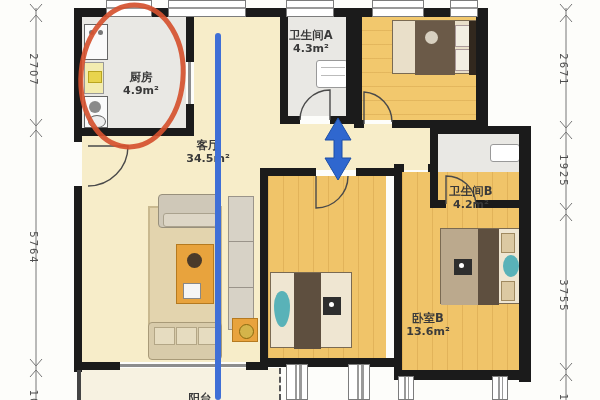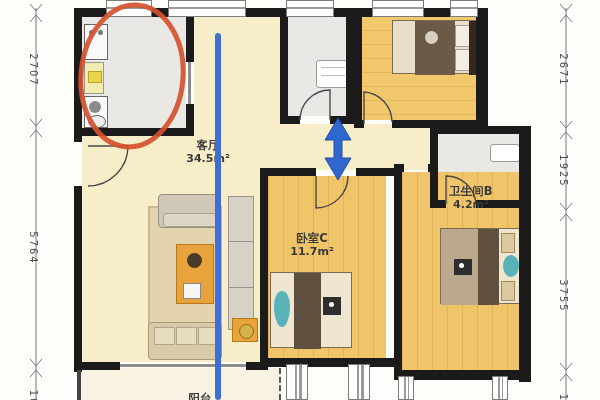--- a/index.html
+++ b/index.html
@@ -150,31 +150,39 @@
   <div class="dash-v" style="left:279px;top:368px;height:32px;"></div>
 
   <svg class="layer" width="600" height="400">
     <path d="M88 146 L128 146 A40 40 0 0 1 88 186" fill="none" stroke="#4a4a4a" stroke-width="1.4"></path>
     <path d="M330 120 L330 90 A30 30 0 0 0 300 120" fill="none" stroke="#4a4a4a" stroke-width="1.4"></path>
     <path d="M364 124 L364 92 A30 30 0 0 1 392 122" fill="none" stroke="#4a4a4a" stroke-width="1.4"></path>
     <path d="M348 176 A32 32 0 0 1 316 208 L316 176" fill="none" stroke="#4a4a4a" stroke-width="1.4"></path>
     <path d="M446 204 L446 176 A30 30 0 0 1 476 204" fill="none" stroke="#4a4a4a" stroke-width="1.4"></path>
   </svg>
 
+  <div class="label" style="left:141px;top:70px;">
+    <div>厨房</div>
+      <div class="area">4.9m²</div>
+  </div>
   <div class="label" style="left:208px;top:138px;">
     <div>客厅</div>
       <div class="area">34.5m²</div>
   </div>
+  <div class="label" style="left:311px;top:28px;">
+    <div>卫生间A</div>
+      <div class="area">4.3m²</div>
+  </div>
   <div class="label" style="left:471px;top:184px;">
     <div>卫生间B</div>
       <div class="area">4.2m²</div>
   </div>
-  <div class="label" style="left:312px;top:231px;">
-    <div>卧室C</div>
-      <div class="area">11.7m²</div>
+  <div class="label" style="left:428px;top:311px;">
+    <div>卧室B</div>
+      <div class="area">13.6m²</div>
   </div>
   <div class="label" style="left:200px;top:391px;">
     <div>阳台</div>
   </div>
 
   <svg class="layer" width="600" height="400">
     <ellipse cx="132" cy="76" rx="51" ry="71" fill="none" stroke="#d5512f" stroke-width="5" stroke-opacity="0.92" transform="rotate(5 132 76)"></ellipse>
     <rect x="215" y="33" width="6" height="367" rx="3" fill="#3f6fd6"></rect>
     <polygon points="338,118 351,140 342,140 342,158 351,158 338,180 325,158 334,158 334,140 325,140" fill="#2f67cf" stroke="#1d4fa8" stroke-width="1"></polygon>
 

